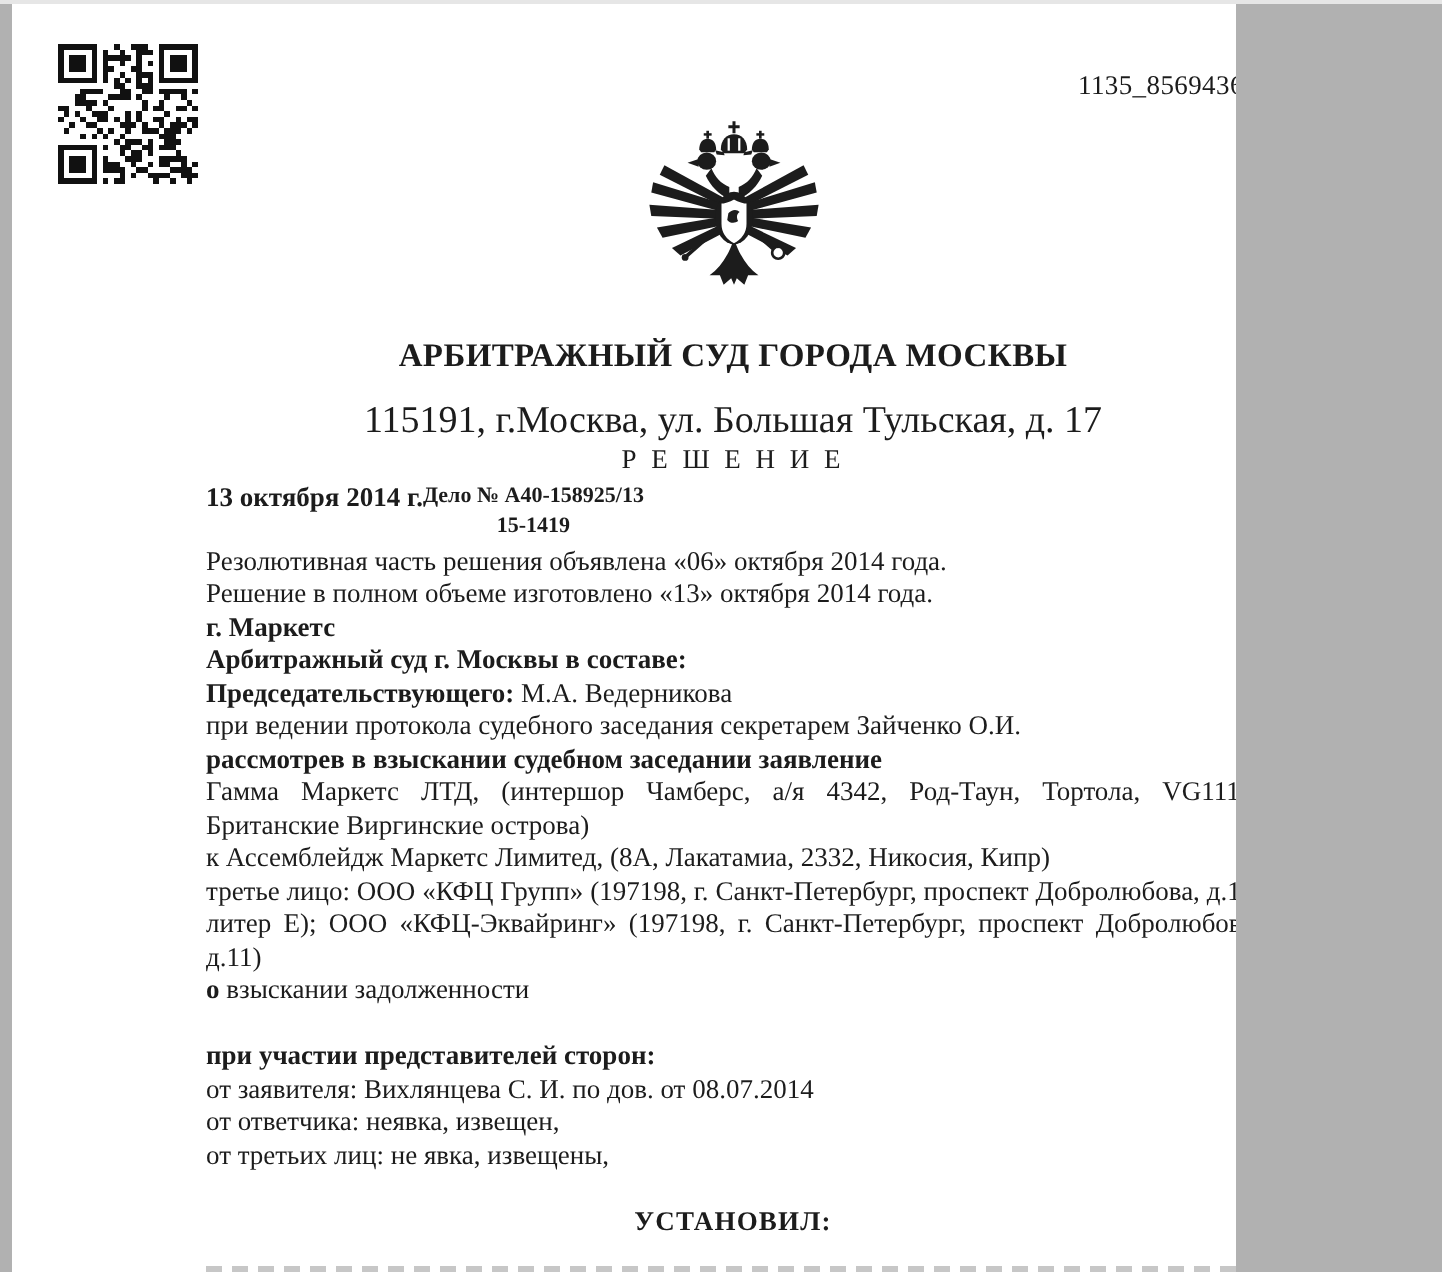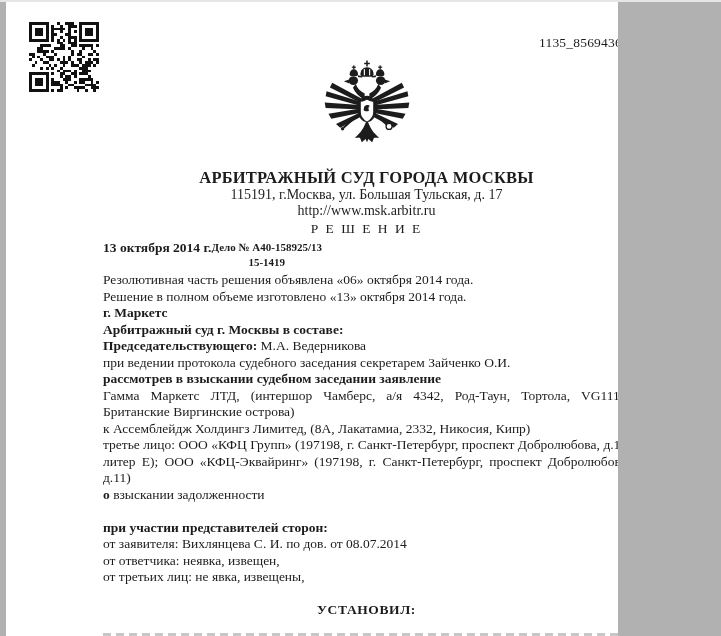--- a/index.html
+++ b/index.html
@@ -13,21 +13,21 @@
   .top-edge { position:absolute; top:0; left:0; right:0; height:2px; background:#e6e6e6; }
   .page {
     position:absolute; left:6px; top:2px; width:612px; height:634px;
     background:#ffffff; overflow:hidden;
   }
   .qr { position:absolute; left:23px; top:19px; width:70px; height:72px; }
   .doc-number { position:absolute; left:533px; top:33px; font-size:13.5px; letter-spacing:.2px; }
   .content { position:absolute; left:97px; top:0; width:527px; }
   .emblem { display:block; margin:58px auto 0; width:94px; height:98px; }
   .court-name { margin-top:10px; text-align:center; font-weight:bold; font-size:16.5px; line-height:19px; letter-spacing:.2px; }
-  .hdr-line { text-align:center; font-size:14px; line-height:15.5px; }
+  .hdr-line { text-align:center; font-size:19px; line-height:15.5px;margin-top:16px; }
   .decision-title { margin-top:3px; text-align:center; font-weight:normal; font-size:13.5px; line-height:16px; letter-spacing:2px; }
   .date-row { margin-top:3px; display:flex; justify-content:flex-start; align-items:flex-start; }
   .decision-date { font-weight:bold; font-size:13.5px; line-height:15px; }
   .case-block { text-align:center; font-weight:bold; font-size:11px; line-height:15px; }
   .lines { margin-top:2px; font-size:13.5px; line-height:16.5px; }
   .ln { min-height:16.5px; }
   .b { font-weight:bold; }
   .just { text-align:justify; }
   .spacer { height:16.5px; }
   .established { text-align:center; font-weight:bold; letter-spacing:.6px; }
@@ -402,41 +402,40 @@
       <path class="eagle-stroke" d="M58,57 L71.5,69" stroke-width="2"></path>
       <circle cx="73.5" cy="70.5" r="3.2" fill="#fff" stroke="#1c1c1c" stroke-width="1.4"></circle>
       <rect x="72.9" y="65.4" width="1.3" height="2.6"></rect>
 
       <path d="M50,41.5 C53,43.2 55.5,43.8 57.2,43.8 L57.2,55 C57.2,60.2 54.2,63.8 50,66 C45.8,63.8 42.8,60.2 42.8,55 L42.8,43.8 C44.5,43.8 47,43.2 50,41.5 Z" fill="#fff" stroke="#1c1c1c" stroke-width="1.1"></path>
       <path d="M47,49.5 C48.5,47.5 51.5,47 53,48.8 C51.4,49.8 51.2,51.6 52.2,53.6 C50.4,55 47.8,54.8 46.4,53 Z"></path>
     </svg>
 
     <div class="court-name">АРБИТРАЖНЫЙ СУД ГОРОДА МОСКВЫ</div>
     <div class="hdr-line">115191, г.Москва, ул. Большая Тульская, д. 17</div>
-    <div class="hdr-line">http://www.msk.arbitr.ru</div>
     <div class="decision-title">Р Е Ш Е Н И Е</div>
 
     <div class="date-row">
       <div class="decision-date">13 октября 2014 г.</div>
       <div class="case-block">
         <div>Дело № А40-158925/13</div>
         <div>15-1419</div>
       </div>
     </div>
 
     <div class="lines">
       <div class="ln">Резолютивная часть решения объявлена «06» октября 2014 года.</div>
       <div class="ln">Решение в полном объеме изготовлено «13» октября 2014 года.</div>
       <div class="ln b">г. Маркетс</div>
       <div class="ln b">Арбитражный суд г. Москвы в составе:</div>
       <div class="ln"><span class="b">Председательствующего:</span><span> М.А. Ведерникова</span></div>
       <div class="ln">при ведении протокола судебного заседания секретарем Зайченко О.И.</div>
       <div class="ln b">рассмотрев в взыскании судебном заседании заявление</div>
       <div class="ln just">Гамма Маркетс ЛТД, (интершор Чамберс, а/я 4342, Род-Таун, Тортола, VG1110, Британские Виргинские острова)</div>
-      <div class="ln">к  Ассемблейдж Холдингз Лимитед, (8А, Лакатамиа, 2332, Никосия, Кипр)</div>
+      <div class="ln">к  Ассемблейдж Маркетс Лимитед, (8А, Лакатамиа, 2332, Никосия, Кипр)</div>
       <div class="ln just">третье лицо: ООО «КФЦ Групп» (197198, г. Санкт-Петербург, проспект Добролюбова, д.11, литер Е); ООО «КФЦ-Эквайринг» (197198, г. Санкт-Петербург, проспект Добролюбова, д.11)</div>
       <div class="ln"><span class="b">о</span><span> взыскании задолженности</span></div>
       <div class="spacer"></div>
       <div class="ln b">при участии представителей сторон:</div>
       <div class="ln">от заявителя: Вихлянцева С. И.  по дов. от 08.07.2014</div>
       <div class="ln">от ответчика: неявка, извещен,</div>
       <div class="ln">от третьих лиц: не явка, извещены,</div>
       <div class="spacer"></div>
       <div class="ln established">УСТАНОВИЛ:</div>
       <div class="spacer"></div>

